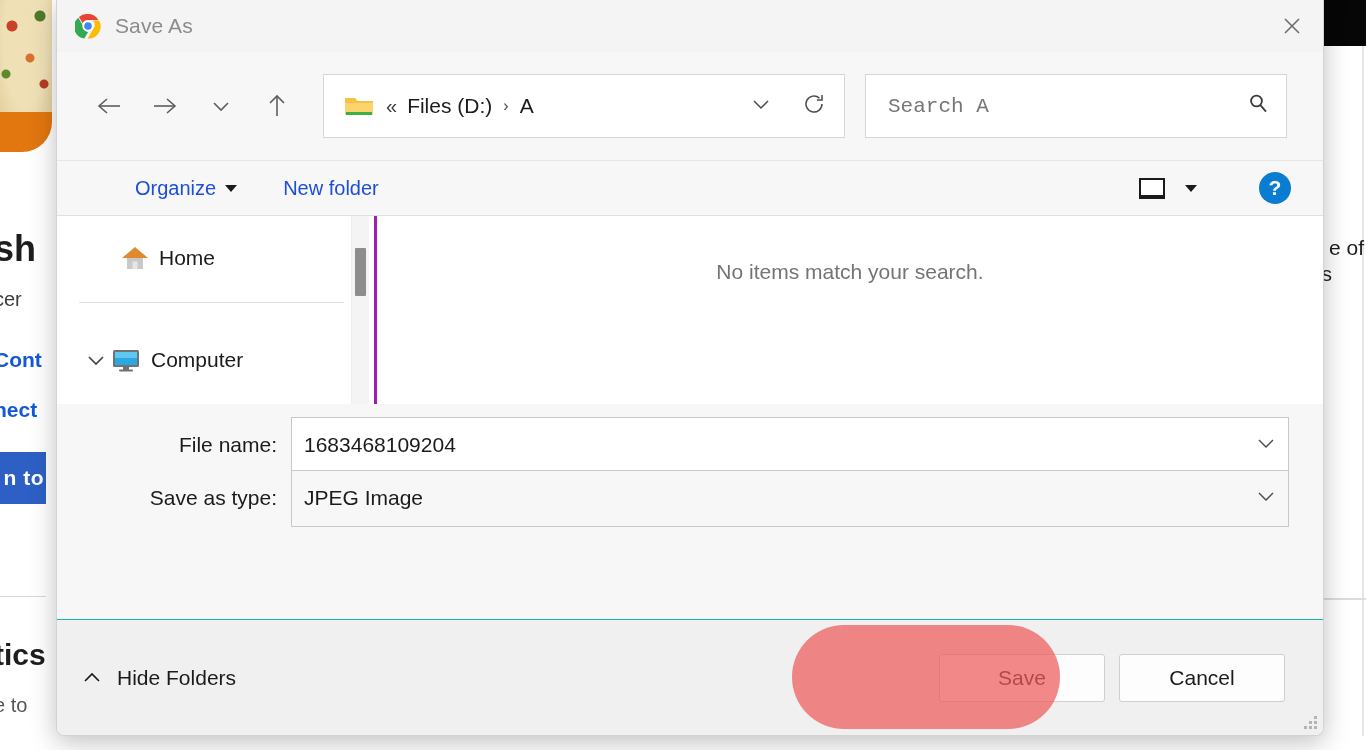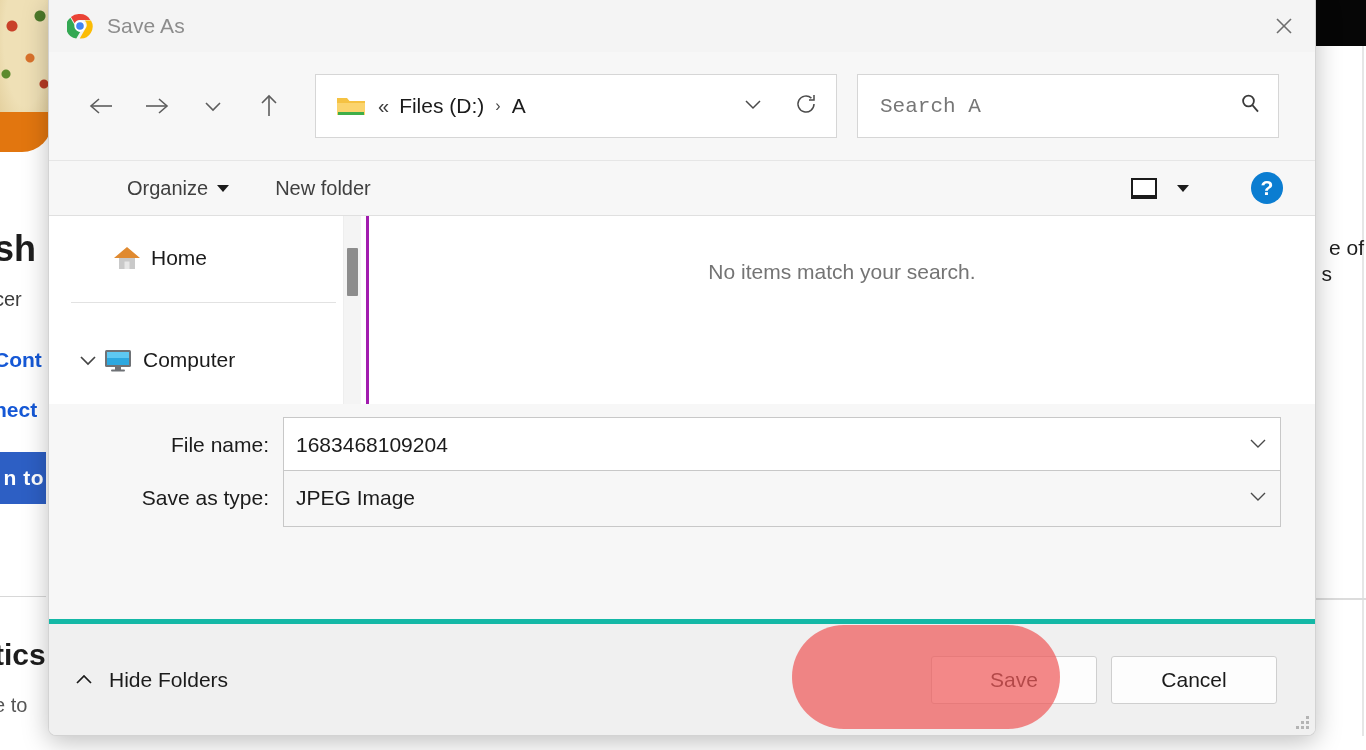--- a/index.html
+++ b/index.html
@@ -48,21 +48,21 @@
   #bg-black {
     position: absolute; right: 0; top: 0; width: 56px; height: 46px; background: #060606;
   }
   #bg-r1 { position: absolute; right: 2px; top: 236px; font-size: 21px; color: #1d1d1d; white-space: nowrap; }
   #bg-r2 { position: absolute; right: 34px; top: 262px; font-size: 21px; color: #1d1d1d; white-space: nowrap; }
   #bg-rrule { position: absolute; right: 0; top: 598px; width: 56px; height: 2px; background: #dcdcdc; }
   #bg-rpanel { position: absolute; right: 2px; top: 46px; bottom: 14px; width: 2px; background: #e6e6e6; }
 
   
   #dialog {
-    position: absolute; left: 48px; top: 0; width: 1268px; height: 736px;
+    position: absolute; left: 56px; top: 0; width: 1268px; height: 736px;
     background: #f7f7f7;
     border: 1px solid #d3d3d3; border-top: none;
     border-bottom-left-radius: 8px; border-bottom-right-radius: 8px;
     box-shadow: 0 6px 26px rgba(0,0,0,.25);
     overflow: hidden;
   }
 
   
   #titlebar {
     position: relative; height: 52px; background: #f4f4f4;
@@ -114,21 +114,21 @@
   #search-input::placeholder { color: #767676; }
   #search-icon { color: #3a3a3a; }
 
   
   #commandbar {
     height: 56px; background: #f7f7f7; border-top: 1px solid #e6e6e6;
     border-bottom: 1px solid #e0e0e0;
     display: flex; align-items: center; padding-left: 78px;
   }
   .cmd {
-    font-size: 20px; color: #404040; display: flex; align-items: center; gap: 9px;
+    font-size: 20px; color: #1d4ed8; display: flex; align-items: center; gap: 9px;
     margin-right: 46px; white-space: nowrap;
   }
   .caret-down { width: 0; height: 0; border-left: 6px solid transparent;
                 border-right: 6px solid transparent; border-top: 7px solid #1b1b1b; }
   #cmd-right { margin-left: auto; display: flex; align-items: center; padding-right: 32px; gap: 0; }
   #viewmode-icon {
     width: 26px; height: 21px; border: 2.5px solid #1b1b1b; background: #fff;
     border-bottom-width: 4px; margin-right: 20px;
   }
   #viewmode-caret { margin-right: 62px; }
@@ -181,21 +181,21 @@
     padding: 0 12px 0 12px;
   }
   .combo.white { background: #ffffff; }
   .combo.grey { background: #f7f7f7; }
   .combo-value { font-size: 21px; color: #1b1b1b; flex: 1; }
   .combo-caret { color: #4a4a4a; padding-left: 8px; }
 
   
   #bottombar {
     position: absolute; left: 0; right: 0; bottom: 0; height: 116px;
-    background: #f0f0f0; border-top: 5px solid #14b8a6;
+    background: #f0f0f0; border-top: 1px solid #14b8a6;
     display: flex; align-items: center;
   }
   #hide-folders {
     display: flex; align-items: center; gap: 14px;
     margin-left: 24px; font-size: 21px; color: #1b1b1b;
   }
   #btn-group { margin-left: auto; display: flex; gap: 14px; padding-right: 38px; }
   .dlg-btn {
     width: 166px; height: 48px; border: 1px solid #cfcfcf; background: #fdfdfd;
     font-size: 21px; color: #1b1b1b; font-family: "Liberation Sans", sans-serif;

